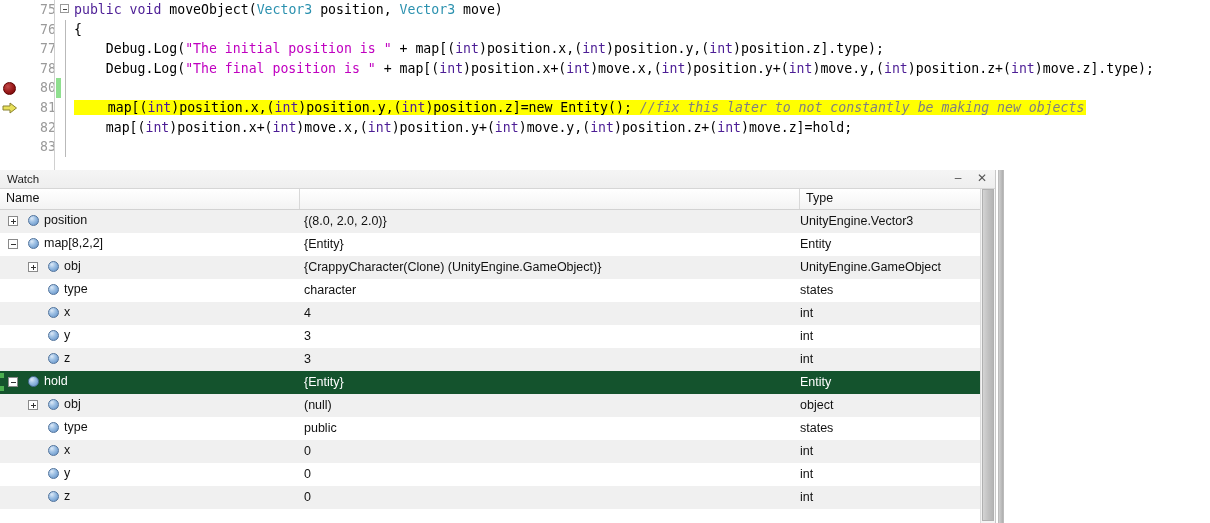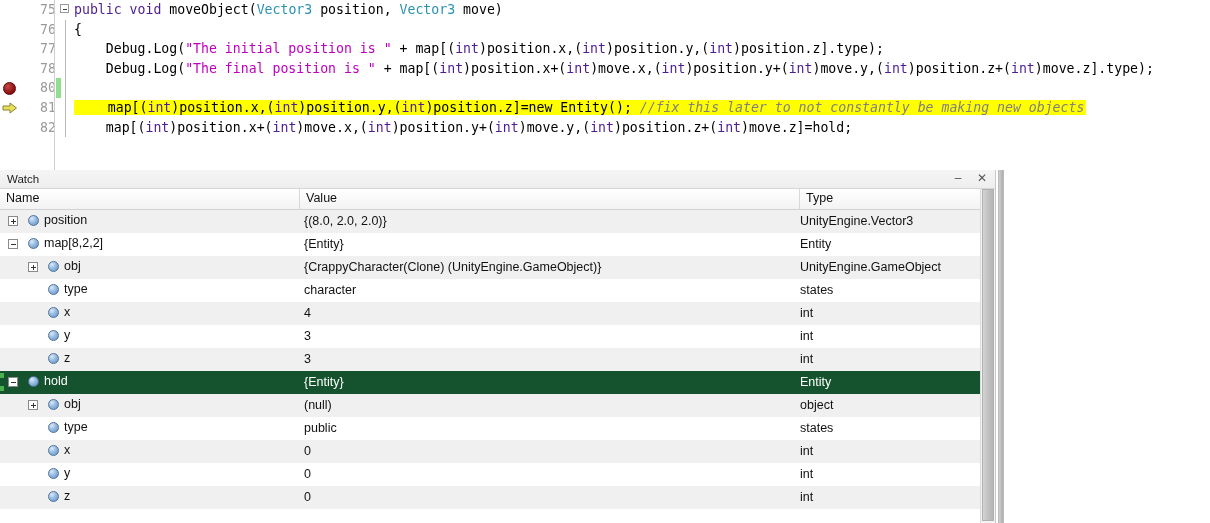--- a/index.html
+++ b/index.html
@@ -159,37 +159,37 @@
     <div id="code-lines">
         <div class="code-row"><div class="bp-col"></div><span class="ln">75</span><span class="fold"><span class="fold-box"></span></span><span class="code-text"><span class="kw">public </span><span class="kw">void </span><span class="pln">moveObject(</span><span class="typ">Vector3</span><span class="pln"> position, </span><span class="typ">Vector3</span><span class="pln"> move)</span></span></div>
         <div class="code-row"><div class="bp-col"></div><span class="ln">76</span><span class="fold"><span class="fold-line"></span></span><span class="code-text"><span class="pln">{</span></span></div>
         <div class="code-row"><div class="bp-col"></div><span class="ln">77</span><span class="fold"><span class="fold-line"></span></span><span class="code-text"><span class="pln">    Debug.Log(</span><span class="str">"The initial position is "</span><span class="pln"> + map[(</span><span class="kw">int</span><span class="pln">)position.x,(</span><span class="kw">int</span><span class="pln">)position.y,(</span><span class="kw">int</span><span class="pln">)position.z].type);</span></span></div>
         <div class="code-row"><div class="bp-col"></div><span class="ln">78</span><span class="fold"><span class="fold-line"></span></span><span class="code-text"><span class="pln">    Debug.Log(</span><span class="str">"The final position is "</span><span class="pln"> + map[(</span><span class="kw">int</span><span class="pln">)position.x+(</span><span class="kw">int</span><span class="pln">)move.x,(</span><span class="kw">int</span><span class="pln">)position.y+(</span><span class="kw">int</span><span class="pln">)move.y,(</span><span class="kw">int</span><span class="pln">)position.z+(</span><span class="kw">int</span><span class="pln">)move.z].type);</span></span></div>
         <div class="code-row"><div class="bp-col"><span class="bp-dot"></span></div><span class="ln">80</span><span class="fold"><span class="fold-line"></span></span><span class="chg-green"></span></div>
         <div class="code-row"><div class="bp-col"><span class="cur-arrow"><svg width="16" height="14" viewBox="0 0 16 14">
                 <path d="M1 5 L8 5 L8 2 L14.5 7 L8 12 L8 9 L1 9 Z" fill="#e8e05a" stroke="#8a8230" stroke-width="1"></path>
               </svg></span></div><span class="ln">81</span><span class="fold"><span class="fold-line"></span></span><span class="code-text"><span class="hl-yellow"><span class="pln">    map[(</span><span class="kw">int</span><span class="pln">)position.x,(</span><span class="kw">int</span><span class="pln">)position.y,(</span><span class="kw">int</span><span class="pln">)position.z]=new Entity(); </span><span class="cmt-hl">//fix this later to not constantly be making new objects</span></span></span></div>
         <div class="code-row"><div class="bp-col"></div><span class="ln">82</span><span class="fold"><span class="fold-line"></span></span><span class="code-text"><span class="pln">    map[(</span><span class="kw">int</span><span class="pln">)position.x+(</span><span class="kw">int</span><span class="pln">)move.x,(</span><span class="kw">int</span><span class="pln">)position.y+(</span><span class="kw">int</span><span class="pln">)move.y,(</span><span class="kw">int</span><span class="pln">)position.z+(</span><span class="kw">int</span><span class="pln">)move.z]=hold;</span></span></div>
+        <div class="code-row"><div class="bp-col"></div><span class="ln">83</span><span class="fold"><span class="fold-line"></span></span><span class="code-text"></span></div>
       </div>
   </div>
 
   <div id="watch">
 
     <div id="watch-title">
       <span class="wt-label">Watch</span>
       <div class="wt-btns">
         <span class="wt-btn">–</span>
         <span class="wt-btn">✕</span>
       </div>
     </div>
 
     <div class="w-header">
       <span class="hcell" style="left:0px;width:300px;">Name</span>
       <span class="hsep" style="left:299px;"></span>
-      <span class="hcell" style="left:300px;width:500px;">Value</span>
       <span class="hsep" style="left:799px;"></span>
       <span class="hcell" style="left:800px;width:180px;">Type</span>
     </div>
 
     <div class="w-body" id="watch-rows">
         <div class="w-row alt">
           <span class="c-name" style="left: 0px;">
             <span class="exp plus" style="left: 8px; top: 2px;"></span>
             <span class="bubble" style="left: 28px; top: 1px;"></span>
             <span class="nm" style="left: 44px; top: -1px;">position</span>

